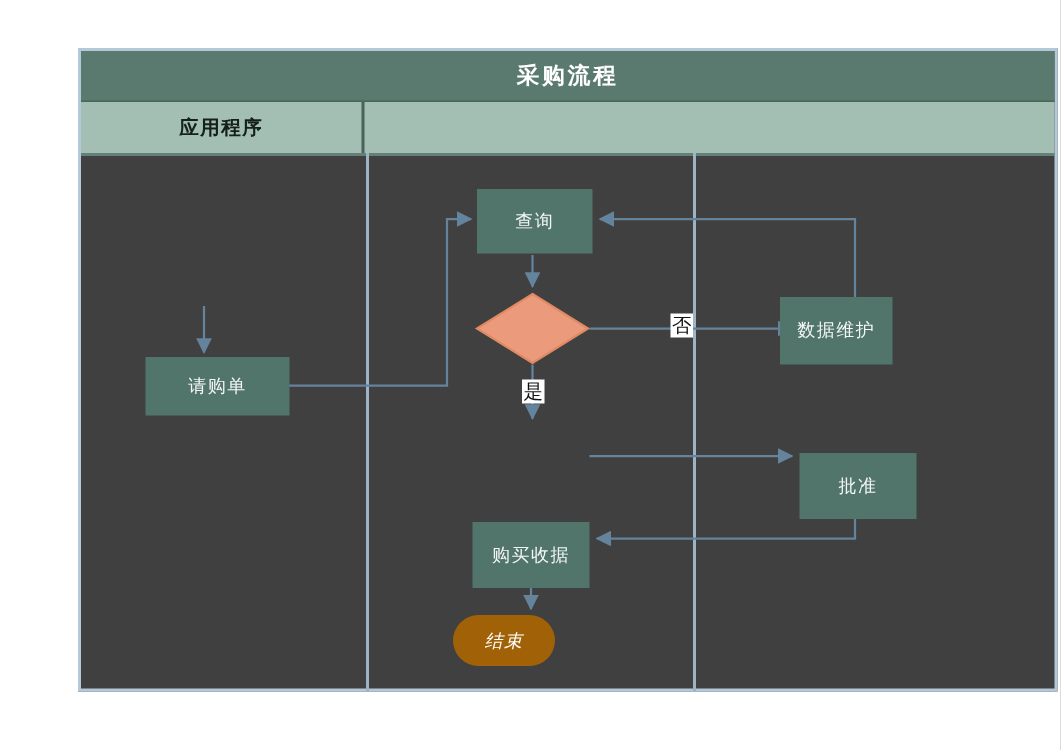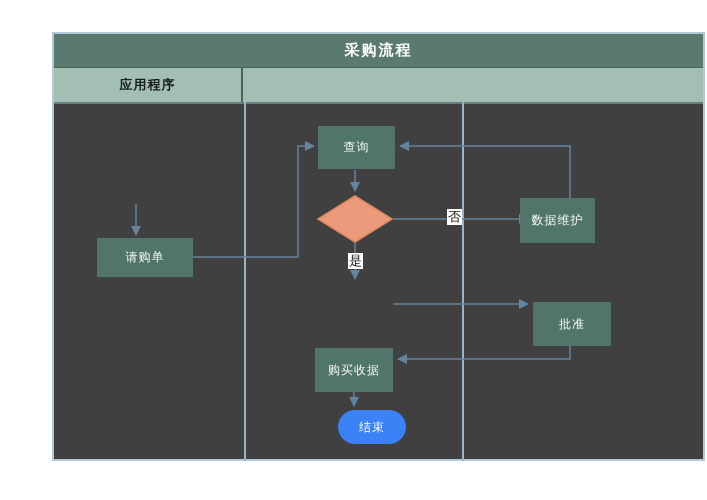--- a/index.html
+++ b/index.html
@@ -85,21 +85,21 @@
     z-index: 3;
   }
   .process { background: var(--process-box); }
   .terminal { background: var(--terminal); color: #ffffff; }
 
   .node-start   { left: 108px; top: 154px; width: 56px; height: 50px; border-radius: 50%; }
   .node-req     { left: 97px;  top: 238px; width: 96px; height: 39px; }
   .node-query   { left: 318px; top: 126px; width: 77px; height: 43px; }
   .node-mpo     { left: 315px; top: 283px; width: 78px; height: 46px; padding: 2px 3px; }
   .node-receipt { left: 315px; top: 338px; width: 78px; height: 44px; margin-top: 10px; }
-  .node-end     { left: 338px; top: 410px; width: 68px; height: 34px; border-radius: 17px; background: #3b82f6; }
+  .node-end     { left: 302px; top: 410px; width: 68px; height: 34px; border-radius: 17px; background: #a16207; font-style: italic; }
   .node-dm      { left: 520px; top: 198px; width: 75px; height: 45px; }
   .node-appr    { left: 533px; top: 283px; width: 78px; height: 44px; margin-top: 19px; }
 
   svg.overlay {
     position: absolute;
     left: 0; top: 0;
     width: 707px; height: 500px;
     pointer-events: none;
     z-index: 2;
   }

